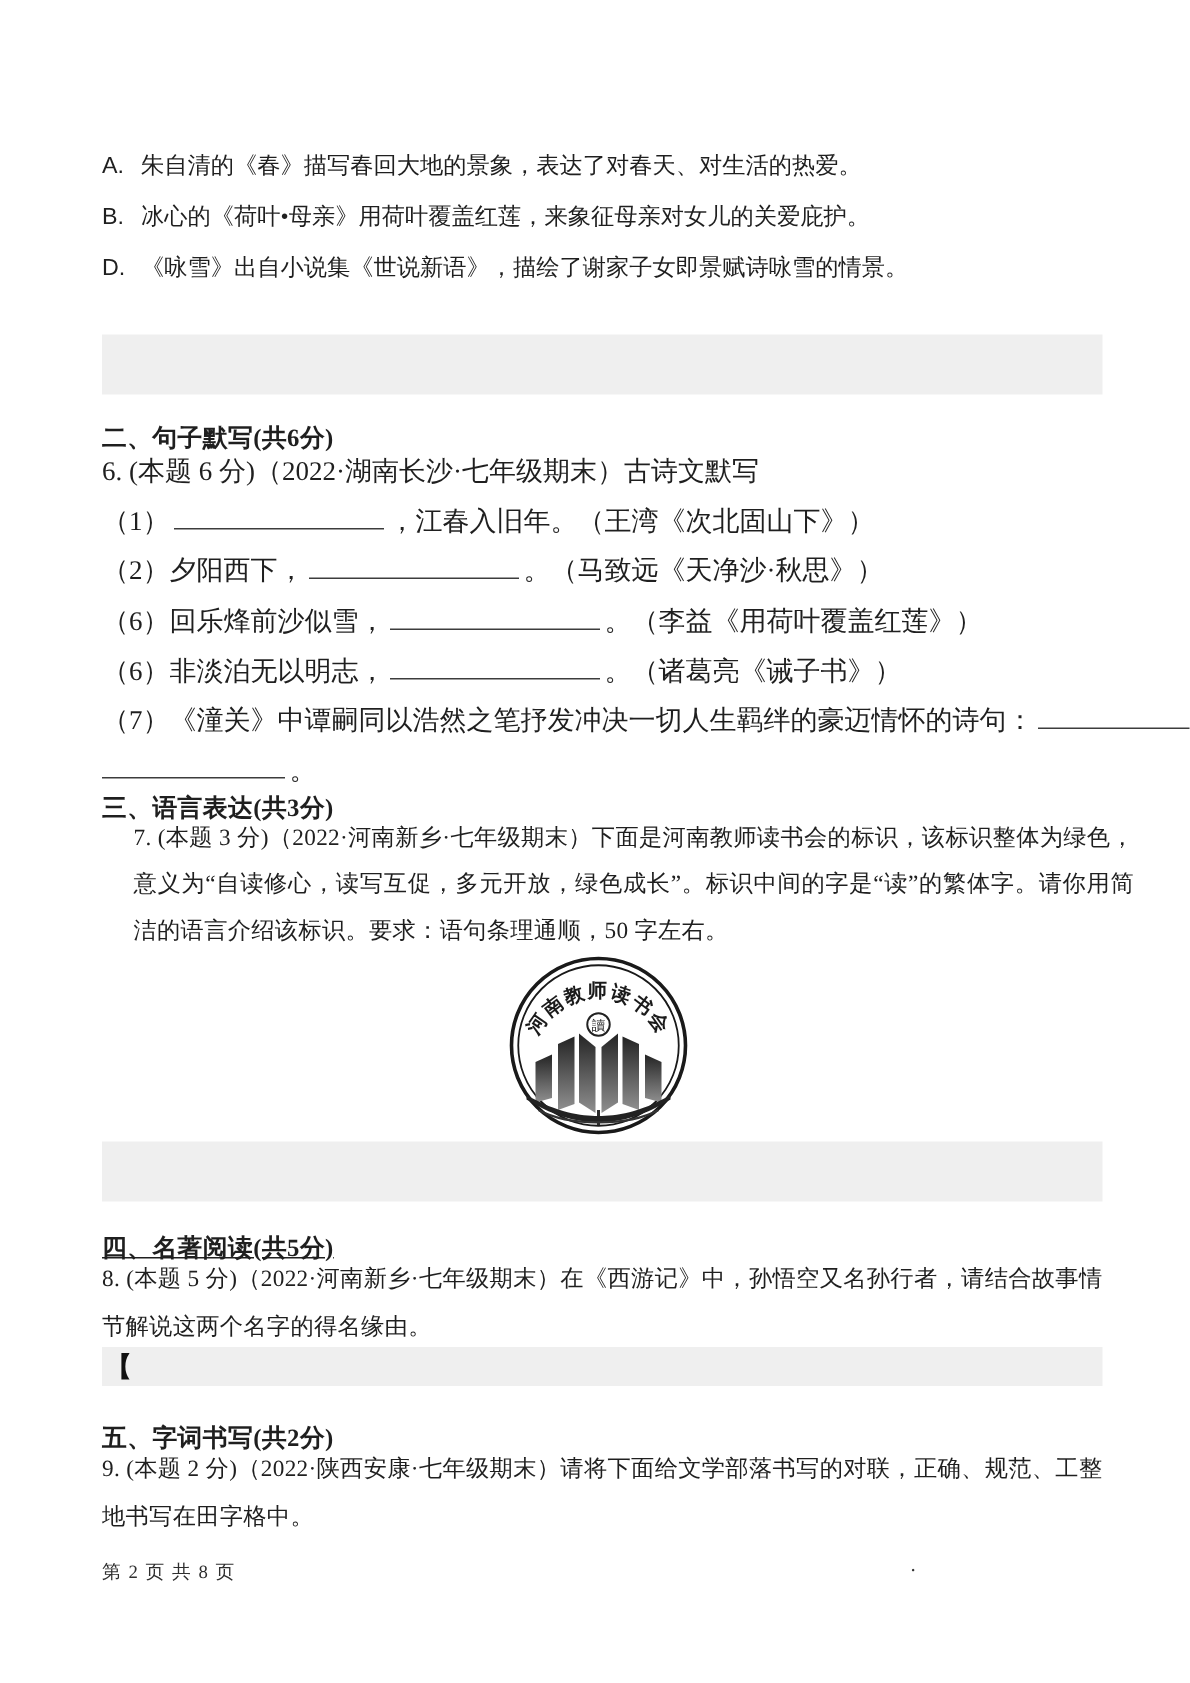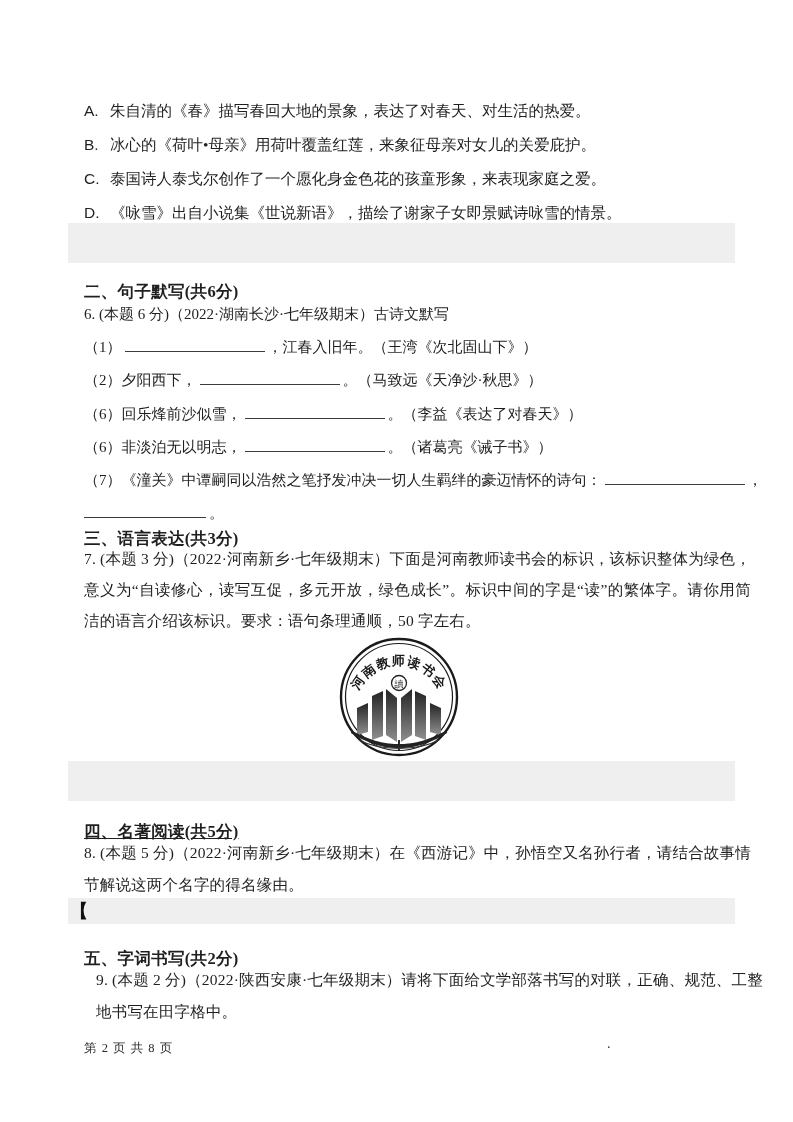--- a/index.html
+++ b/index.html
@@ -1,59 +1,58 @@
 <!DOCTYPE html>
 <html><head>
 <meta charset="utf-8">
 <style>
   html,body{margin:0;padding:0;}
   body{
     width:793px;height:1122px;background:#ffffff;position:relative;
     font-family:"Liberation Serif","DejaVu Serif",serif;
     color:#1f1f1f;overflow:hidden;
   }
-  .abs{position:absolute;left:84px;width:667px;}
+  .abs{position:absolute;left:68px;width:667px;}
   p{margin:0;padding:0;}
   .opt-line{font-size:15.5px;line-height:34px;white-space:nowrap;}
   .opt-label{display:inline-block;min-width:26px;font-family:"Liberation Sans","DejaVu Sans",sans-serif;}
   .heading{font-size:16.5px;font-weight:bold;line-height:24px;letter-spacing:.3px;}
   .bodytext{font-size:15.5px;text-align:justify;letter-spacing:.2px;}
-  .q6 p{font-size:15px;line-height:33.2px;white-space:nowrap;}
-  .q7{line-height:31px;}
+  .q6 p{font-size:18px;line-height:33.2px;white-space:nowrap;}
+  .q7{line-height:31px;margin-left:21px;}
   .q89{line-height:32px;}
   .blank{display:inline-block;height:13px;border-bottom:1.4px solid #3c3c3c;margin:0 3px;}
   .blank.w140{width:140px;}
   .blank.w122{width:122px;}
   .answer-bar{position:absolute;left:68px;width:667px;background:#efefef;}
   .bar-tall{height:40px;}
   .bar-short{height:26px;line-height:26px;}
   .bracket{font-size:18px;font-weight:bold;color:#101010;padding-left:2px;}
   .logo-wrap{position:absolute;left:337px;top:636px;width:124px;height:122px;}
   .footer{font-size:12.5px;color:#2e2e2e;letter-spacing:1px;line-height:16px;}
   .stray{position:absolute;font-size:14px;color:#333;}
 </style>
 </head>
 <body>
 
 <section class="abs" style="top:94px;">
   <p class="opt-line"><span class="opt-label">A.</span><span>朱自清的《春》描写春回大地的景象，表达了对春天、对生活的热爱。</span></p>
   <p class="opt-line"><span class="opt-label">B.</span><span>冰心的《荷叶•母亲》用荷叶覆盖红莲，来象征母亲对女儿的关爱庇护。</span></p>
-  <p class="opt-line"><span class="opt-label">C.</span><span>泰国诗人泰戈尔创作了一个愿化身金色花的孩童形象，来表现家庭之爱。</span></p>
   <p class="opt-line"><span class="opt-label">D.</span><span>《咏雪》出自小说集《世说新语》，描绘了谢家子女即景赋诗咏雪的情景。</span></p>
 </section>
 
 <div class="answer-bar bar-tall" style="top:223px;"></div>
 
 <h2 class="abs heading" style="top:266px;">二、句子默写(共6分)</h2>
 
 <div class="abs q6" style="top:298px;">
   <p>6. (本题 6 分)（2022·湖南长沙·七年级期末）古诗文默写</p>
   <p><span>（1）</span><span class="blank w140"></span><span>，江春入旧年。（王湾《次北固山下》）</span></p>
   <p><span>（2）夕阳西下，</span><span class="blank w140"></span><span>。（马致远《天净沙·秋思》）</span></p>
-  <p><span>（6）回乐烽前沙似雪，</span><span class="blank w140"></span><span>。（李益《表达了对春天》）</span></p>
+  <p><span>（6）回乐烽前沙似雪，</span><span class="blank w140"></span><span>。（李益《用荷叶覆盖红莲》）</span></p>
   <p><span>（6）非淡泊无以明志，</span><span class="blank w140"></span><span>。（诸葛亮《诫子书》）</span></p>
   <p><span>（7）《潼关》中谭嗣同以浩然之笔抒发冲决一切人生羁绊的豪迈情怀的诗句：</span><span class="blank w140"></span><span>，</span></p>
   <p><span class="blank w122" style="margin-left:0;"></span><span>。</span></p>
 </div>
 
 <h2 class="abs heading" style="top:513px;">三、语言表达(共3分)</h2>
 <p class="abs bodytext q7" style="top:543px;">7. (本题 3 分)（2022·河南新乡·七年级期末）下面是河南教师读书会的标识，该标识整体为绿色，意义为“自读修心，读写互促，多元开放，绿色成长”。标识中间的字是“读”的繁体字。请你用简洁的语言介绍该标识。要求：语句条理通顺，50 字左右。</p>
 
 <div class="logo-wrap">
   <svg width="124" height="122" viewBox="0 0 124 122" xmlns="http://www.w3.org/2000/svg">
@@ -89,18 +88,18 @@
 <div class="answer-bar bar-tall" style="top:761px;"></div>
 
 <h2 class="abs heading" style="top:806px;text-decoration:underline;">四、名著阅读(共5分)</h2>
 <p class="abs bodytext q89" style="top:837px;">8. (本题 5 分)（2022·河南新乡·七年级期末）在《西游记》中，孙悟空又名孙行者，请结合故事情节解说这两个名字的得名缘由。</p>
 
 <div class="answer-bar bar-short" style="top:898px;">
   <span class="bracket">【</span>
 </div>
 
 <h2 class="abs heading" style="top:933px;">五、字词书写(共2分)</h2>
-<p class="abs bodytext q89" style="top:964px;margin-left:12px;">9. (本题 2 分)（2022·陕西安康·七年级期末）请将下面给文学部落书写的对联，正确、规范、工整地书写在田字格中。</p>
+<p class="abs bodytext q89" style="top:964px;">9. (本题 2 分)（2022·陕西安康·七年级期末）请将下面给文学部落书写的对联，正确、规范、工整地书写在田字格中。</p>
 
 <div class="abs footer" style="top:1040px;">
   <span>第 2 页 共 8 页</span>
 </div>
 <span class="stray" style="left:607px;top:1036px;">.</span>
 
 </body></html>

